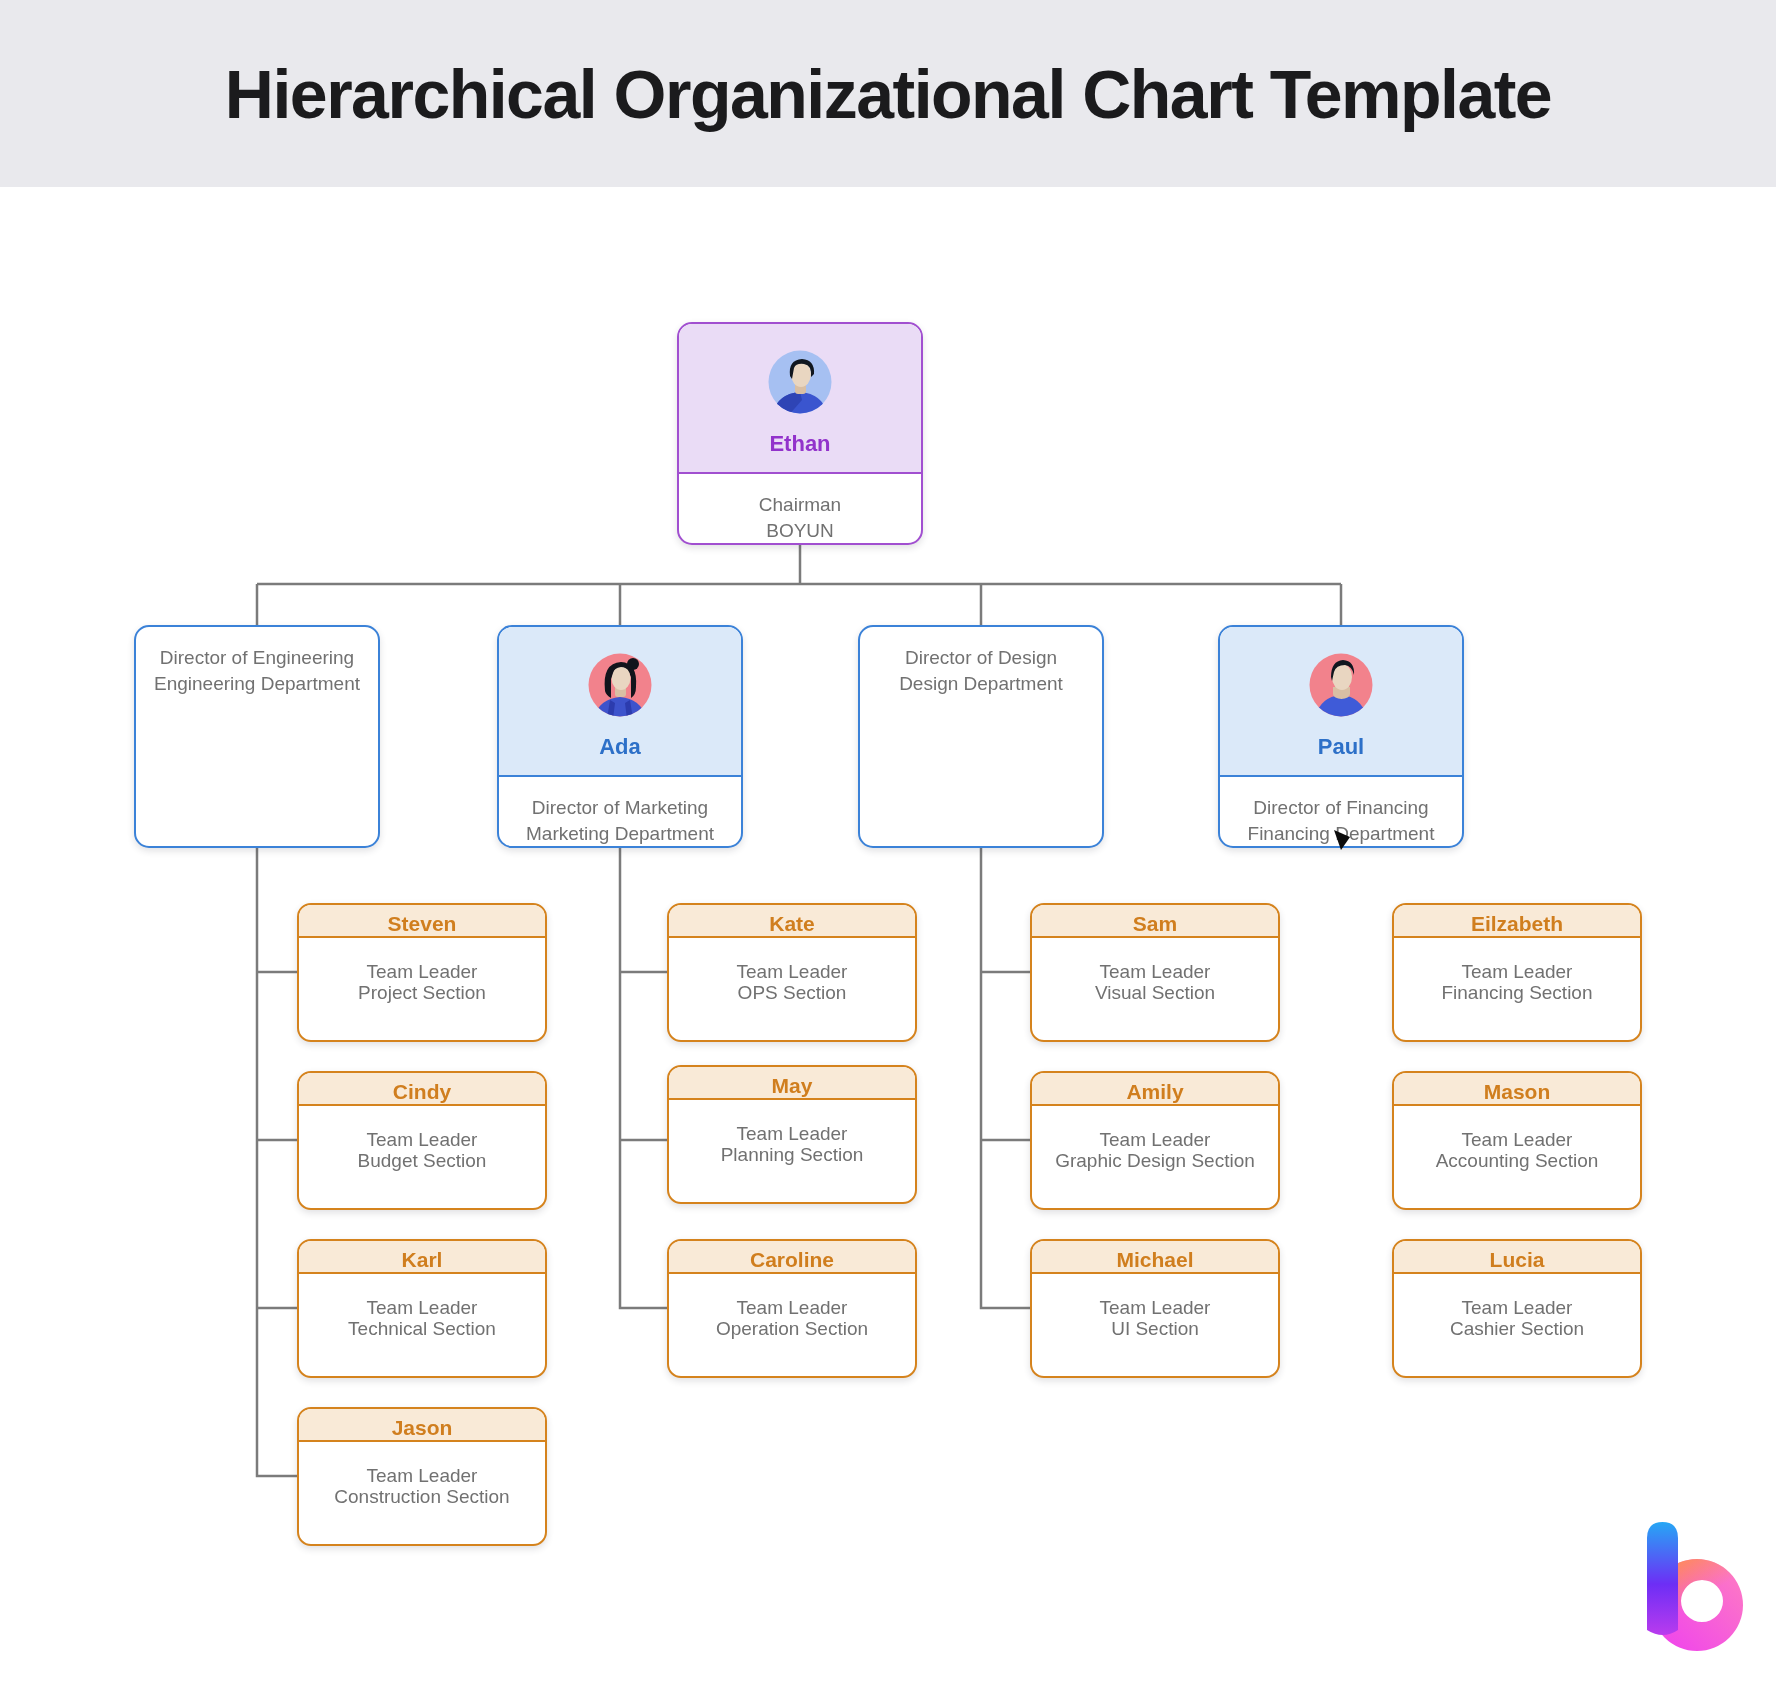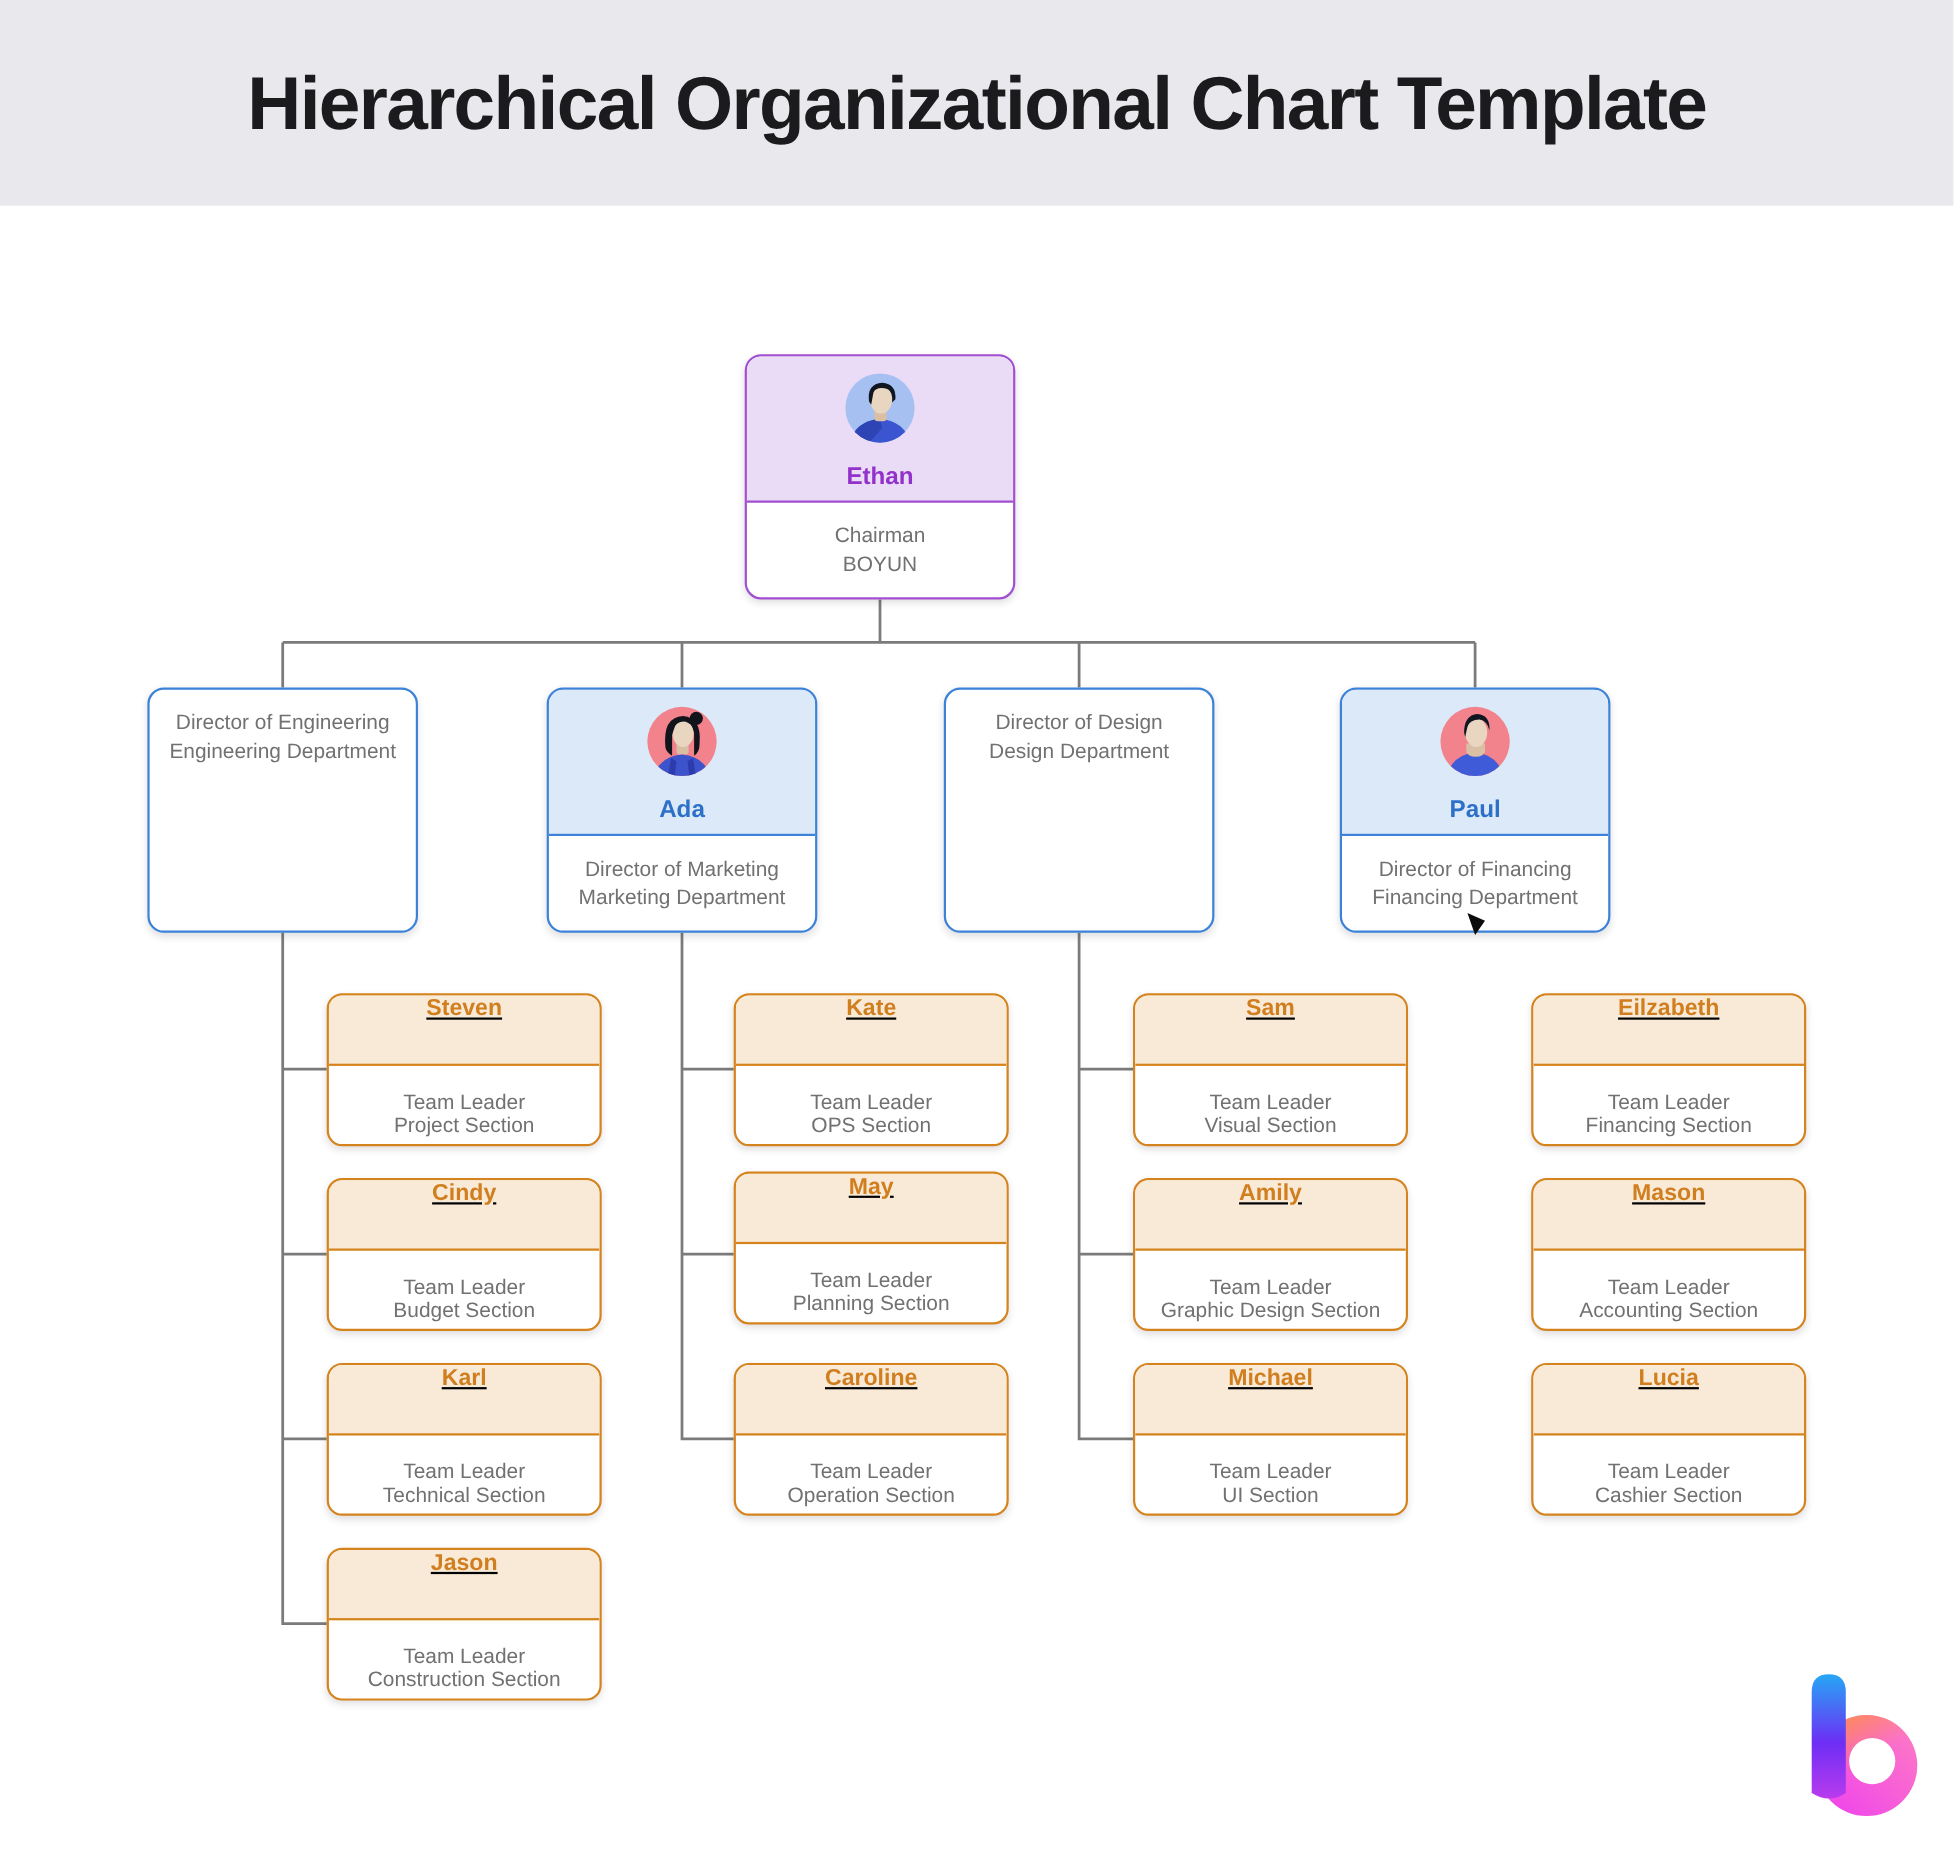--- a/index.html
+++ b/index.html
@@ -23,27 +23,27 @@
         border:2.5px solid var(--bd);border-radius:15px;overflow:hidden;
         box-shadow:0 3px 7px rgba(40,40,60,.14);}
   .node .head{box-sizing:border-box;background:var(--hd);
         border-bottom:2.5px solid var(--bd);
         display:flex;flex-direction:column;align-items:center;}
   .node .name{font-weight:bold;color:var(--nm);}
   .node .body{display:flex;flex-direction:column;align-items:center;justify-content:center;}
   .node .line{color:var(--body-text,#717171);font-size:19px;line-height:21px;white-space:nowrap;}
 
   .lvl2{width:246px;height:223px;}
-  .lvl2 .head{height:133px;padding-top:15px;}
+  .lvl2 .head{height:150px;padding-top:26px;}
   .lvl2 .avatar{width:64px;height:64px;}
   .lvl2 .name{font-size:22px;margin-top:17px;}
   .lvl2 .body{height:86px;gap:5px;}
 
   .lvl3{width:250px;height:139px;border-radius:14px;}
-  .lvl3 .head{height:64px;justify-content:flex-start;text-decoration:underline;}
+  .lvl3 .head{height:33px;justify-content:flex-end;}
   .lvl3 .name{font-size:21px;}
   .lvl3 .body{height:88px;}
 
   .theme-purple{--bd:var(--root-border,#a14fd0);--hd:var(--root-header-fill,#eadcf6);--nm:var(--root-name,#9232cb);}
   .theme-blue{--bd:var(--director-border,#3b82d8);--hd:var(--director-header-fill,#dbe9f9);--nm:var(--director-name,#2d70c8);}
   .theme-orange{--bd:var(--team-border,#d5831d);--hd:var(--team-header-fill,#f9ead7);--nm:var(--team-name,#d07e1e);}
 
   .floating{position:absolute;pointer-events:none;}
 </style>
 </head>

